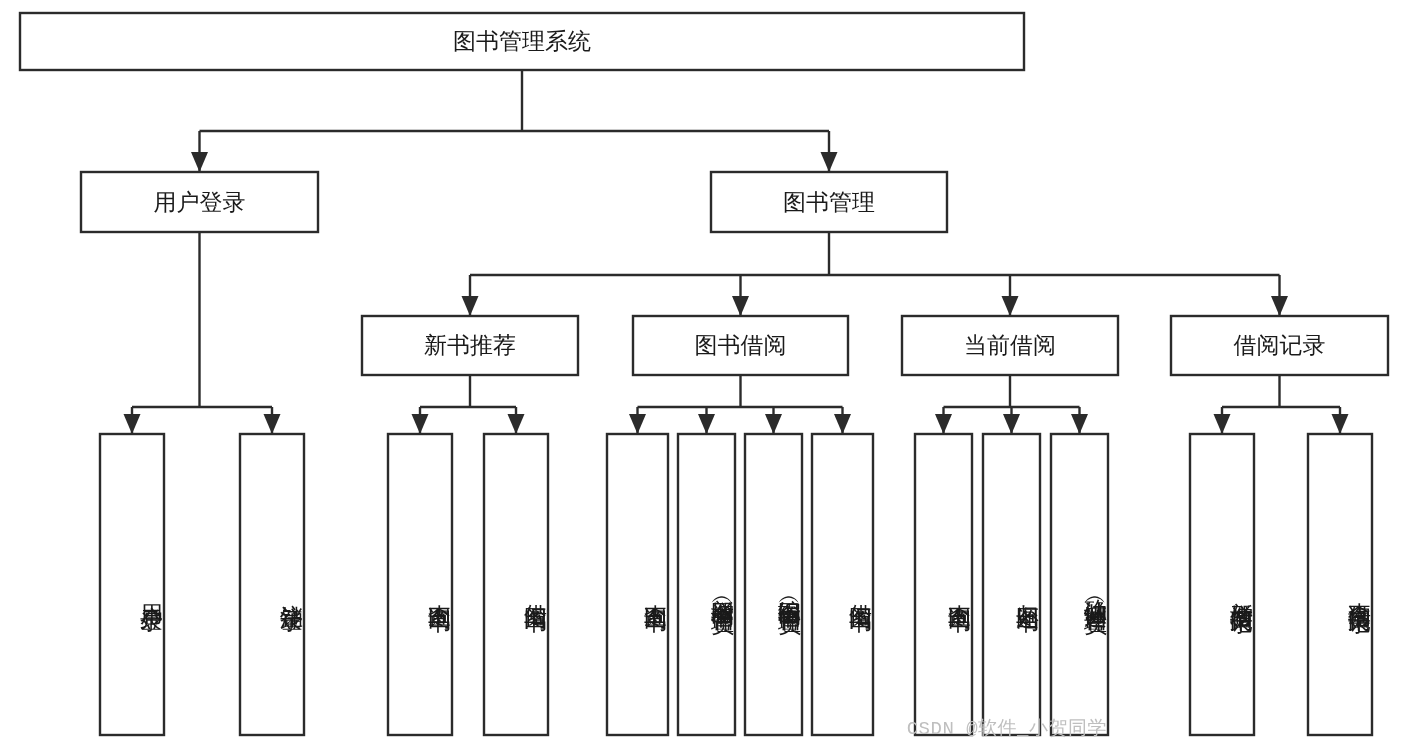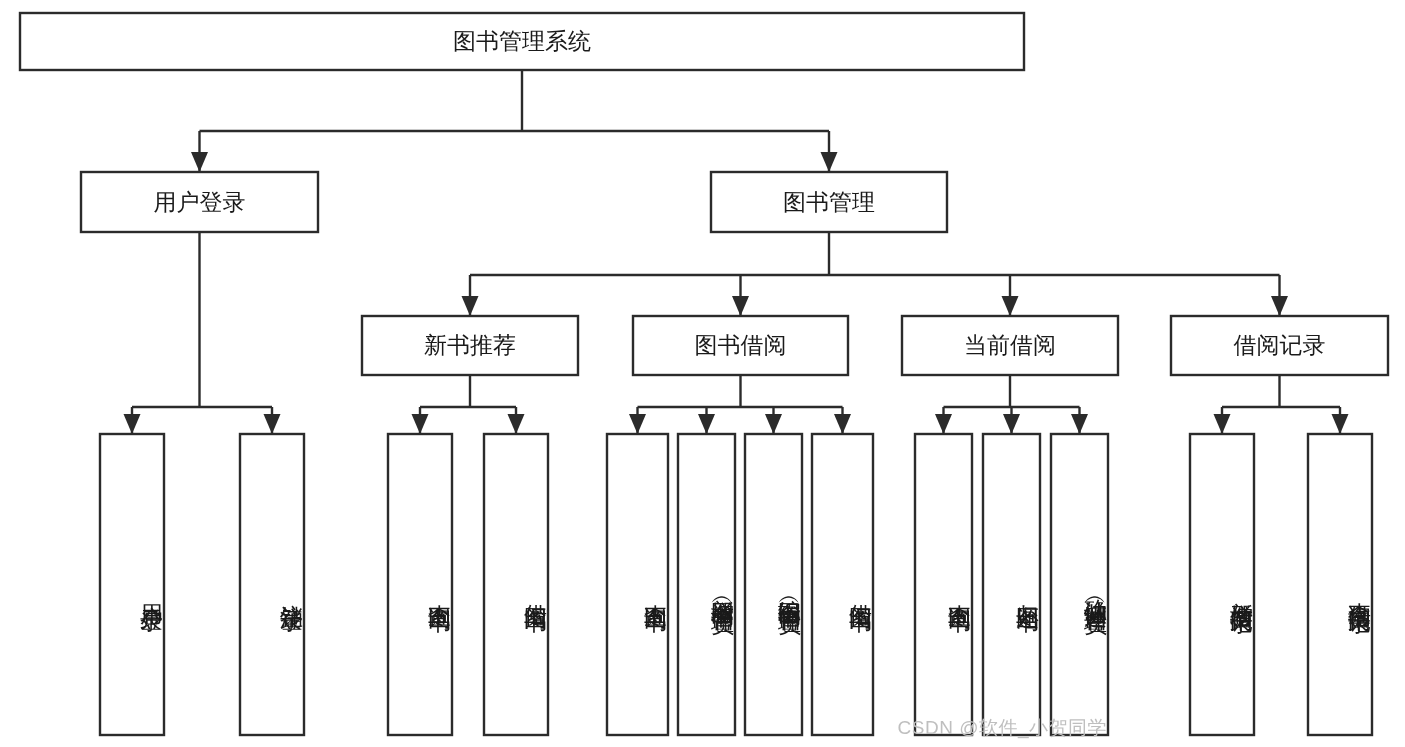--- a/index.html
+++ b/index.html
@@ -60,21 +60,21 @@
     white-space: nowrap;
     display: flex;
     align-items: flex-start;
     justify-content: center;
     pointer-events: none;
   }
   .watermark {
     position: absolute;
     right: 14px;
     bottom: 6px;
-    font-family: Liberation Sans, sans-serif;
+    font-family: Liberation Mono, monospace;
     font-size: 19px;
     color: #bfbfbf;
     white-space: nowrap;
     letter-spacing: 0.5px;
   }
 </style>
 </head>
 <body>
 
 <div id="diagram-root">

